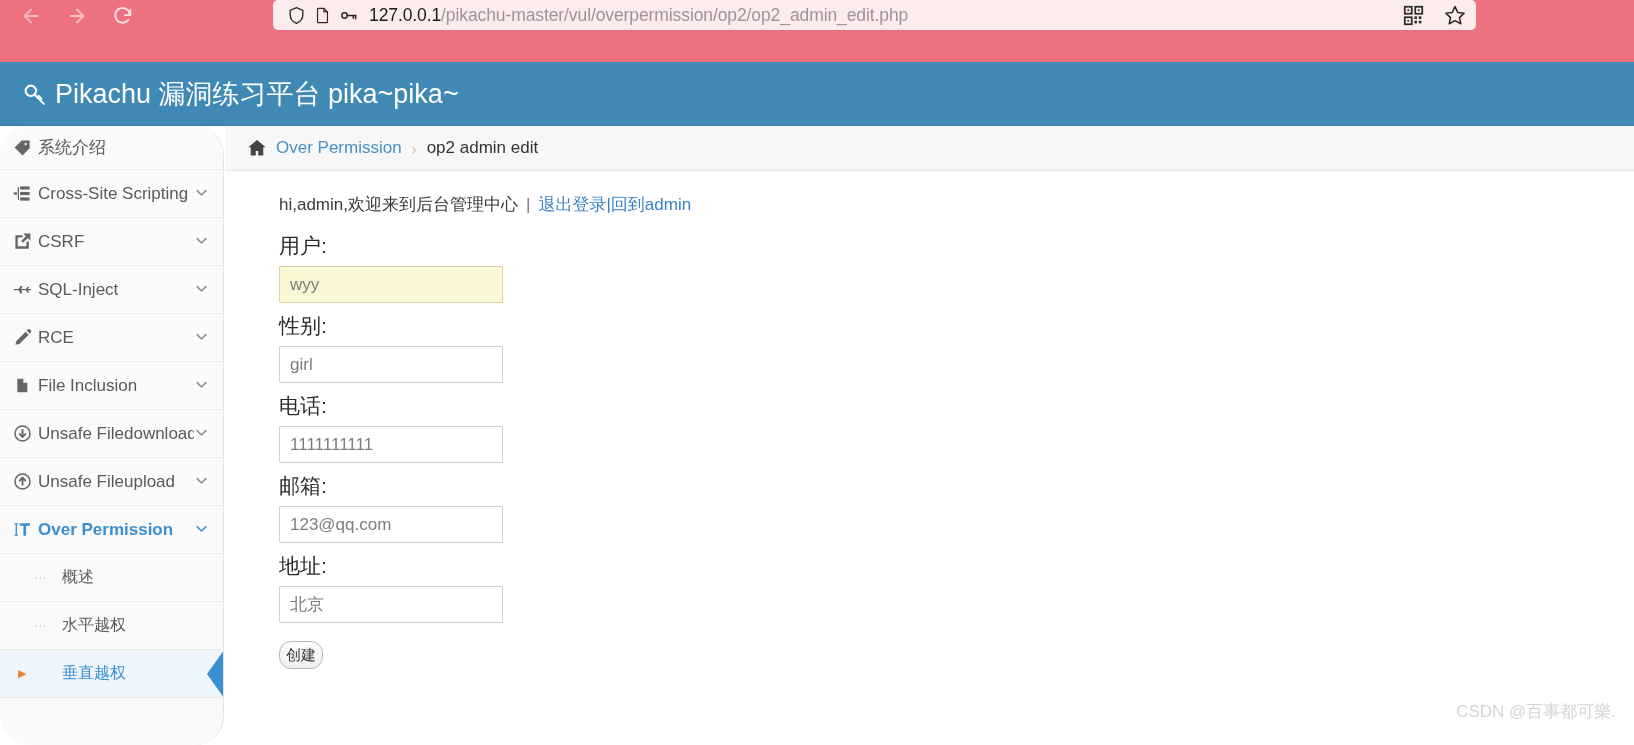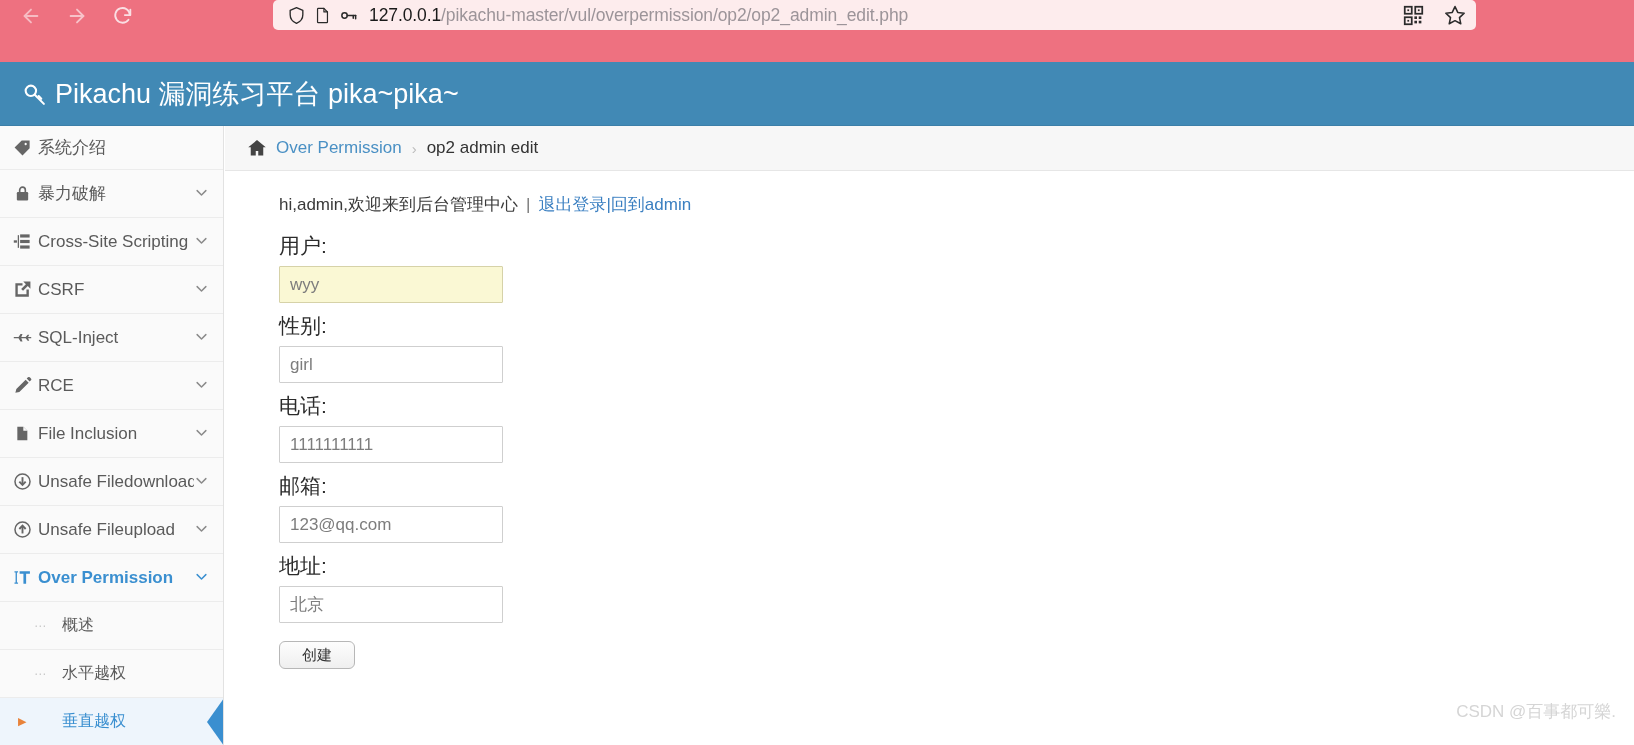--- a/index.html
+++ b/index.html
@@ -70,20 +70,21 @@
   }
   .app-title .key-ico { display: flex; align-items: center; margin-top: 2px; }
 
   
   .sidebar {
     position: absolute; left: 0; top: 126px;
     width: 224px; height: 619px;
     background: #fafafa;
     border-right: 1px solid #e2e2e2;
     overflow: hidden;
+    border-radius: 29px;
   }
   .side-item {
     height: 48px;
     display: flex; align-items: center;
     padding: 0 14px 0 10px;
     border-bottom: 1px solid #ececec;
     color: #5a5a5a; font-size: 17px;
     background: #fafafa;
     white-space: nowrap;
   }
@@ -187,26 +188,26 @@
   .field input.autofill {
     background: #faf8d4;
     border-color: #d6d2a8;
   }
   .field input.pwd {
     letter-spacing: 3px; color: #777;
   }
   .submit-btn {
     margin-top: 9px;
     height: 28px;
-    padding: 0 22px;
+    padding: 0 6px;
     font-size: 15px;
     color: #333;
     background: linear-gradient(#fdfdfd, #efefef);
     border: 1px solid #b7b7b7;
-    border-radius: 6px;
+    border-radius: 12px;
     font-family: "Liberation Sans", sans-serif;
     cursor: pointer;
   }
 
   .watermark {
     position: absolute; right: 18px; bottom: 22px;
     font-size: 17px; color: #d5d5d5;
     white-space: nowrap;
   }
 </style>
@@ -297,34 +298,20 @@
 
   <div class="side-item first">
     <span class="s-ico">
       <svg width="19" height="19" viewBox="0 0 24 24" fill="currentColor">
           <path d="M2 12 L11 3 H21 V13 L12 22 Z M17.5 7.5 a1.5 1.5 0 1 0 0 0.01"></path>
         </svg>
     </span>
     <span class="s-label">系统介绍</span>
   </div>
 
-  <div class="side-item">
-    <span class="s-ico">
-      <svg width="17" height="19" viewBox="0 0 24 24" fill="currentColor">
-          <rect x="4" y="10" width="16" height="12" rx="1.5"></rect>
-          <path d="M8 10 V7 a4 4 0 0 1 8 0 v3" fill="none" stroke="currentColor" stroke-width="2.3"></path>
-        </svg>
-    </span>
-    <span class="s-label">暴力破解</span>
-    <span class="s-caret">
-      <svg width="15" height="15" viewBox="0 0 24 24" fill="none" stroke="currentColor" stroke-width="2.3" stroke-linecap="round" stroke-linejoin="round">
-          <polyline points="5 9 12 16 19 9"></polyline>
-        </svg>
-    </span>
-  </div>
 
   <div class="side-item">
     <span class="s-ico">
       <svg width="19" height="19" viewBox="0 0 24 24" fill="currentColor">
           <rect x="1" y="10.5" width="4" height="3"></rect>
           <rect x="9" y="3" width="12" height="4"></rect>
           <rect x="9" y="10" width="12" height="4"></rect>
           <rect x="9" y="17" width="12" height="4"></rect>
           <rect x="6" y="4" width="1.6" height="16"></rect>
         </svg>

